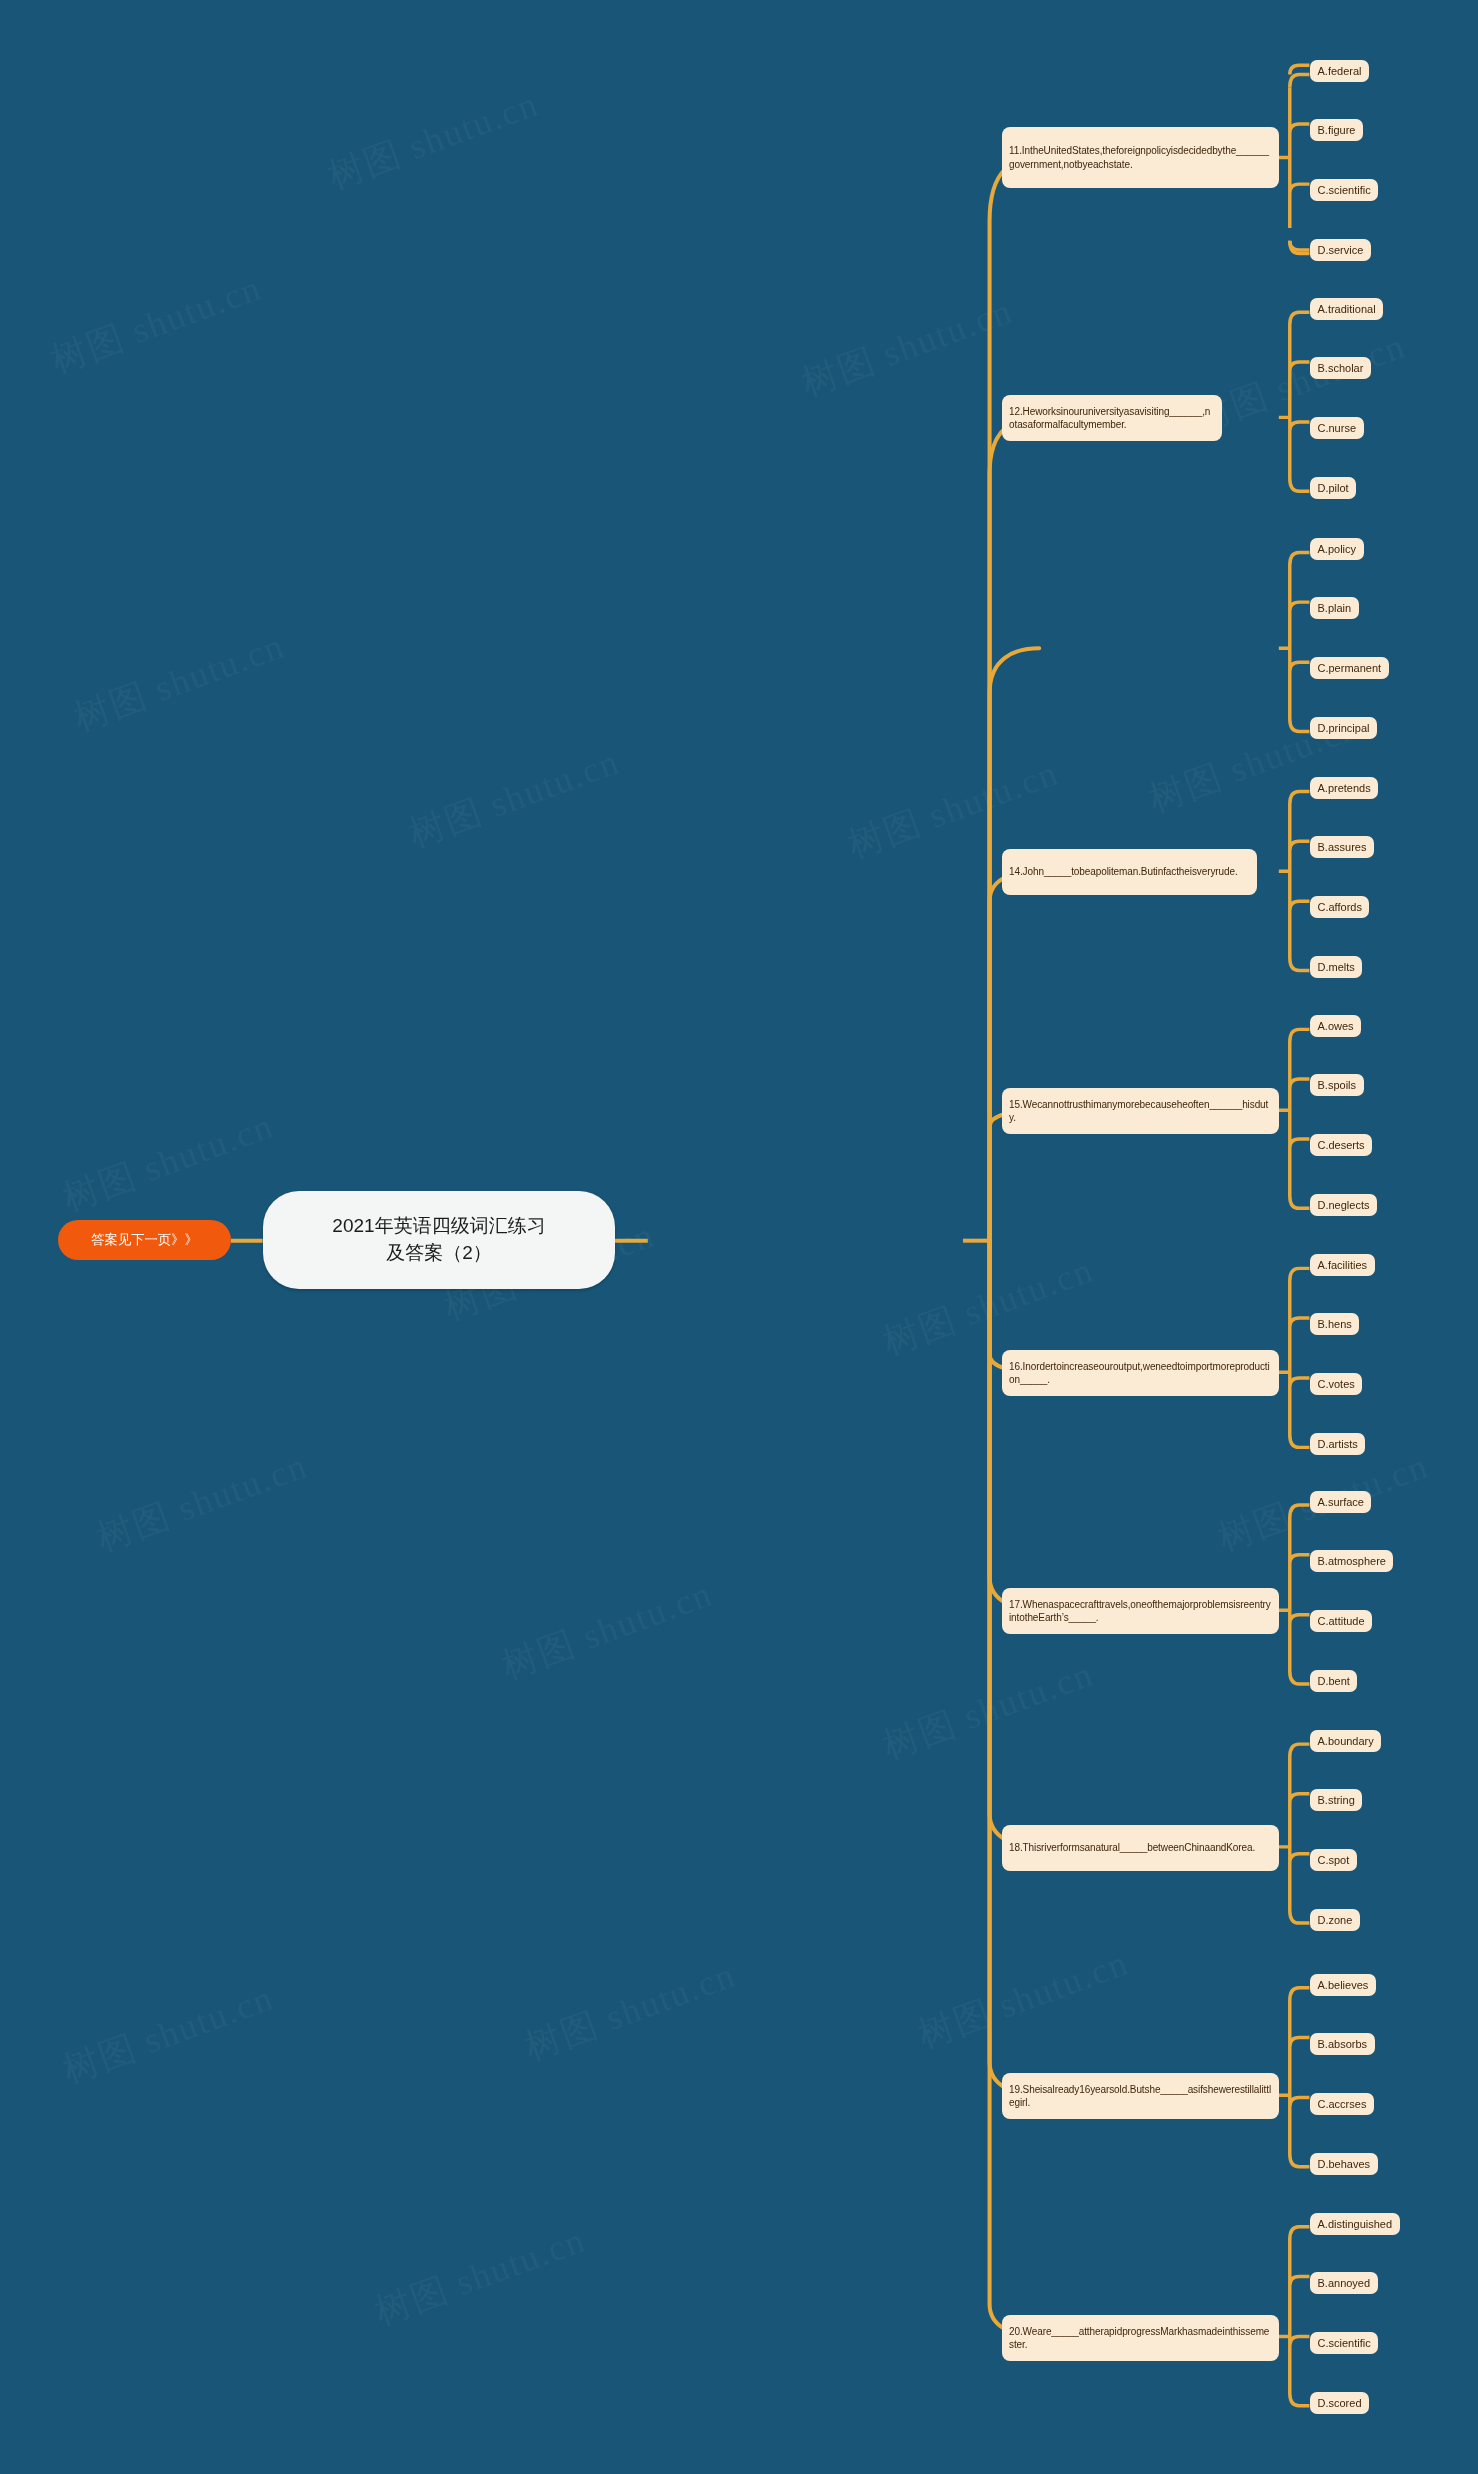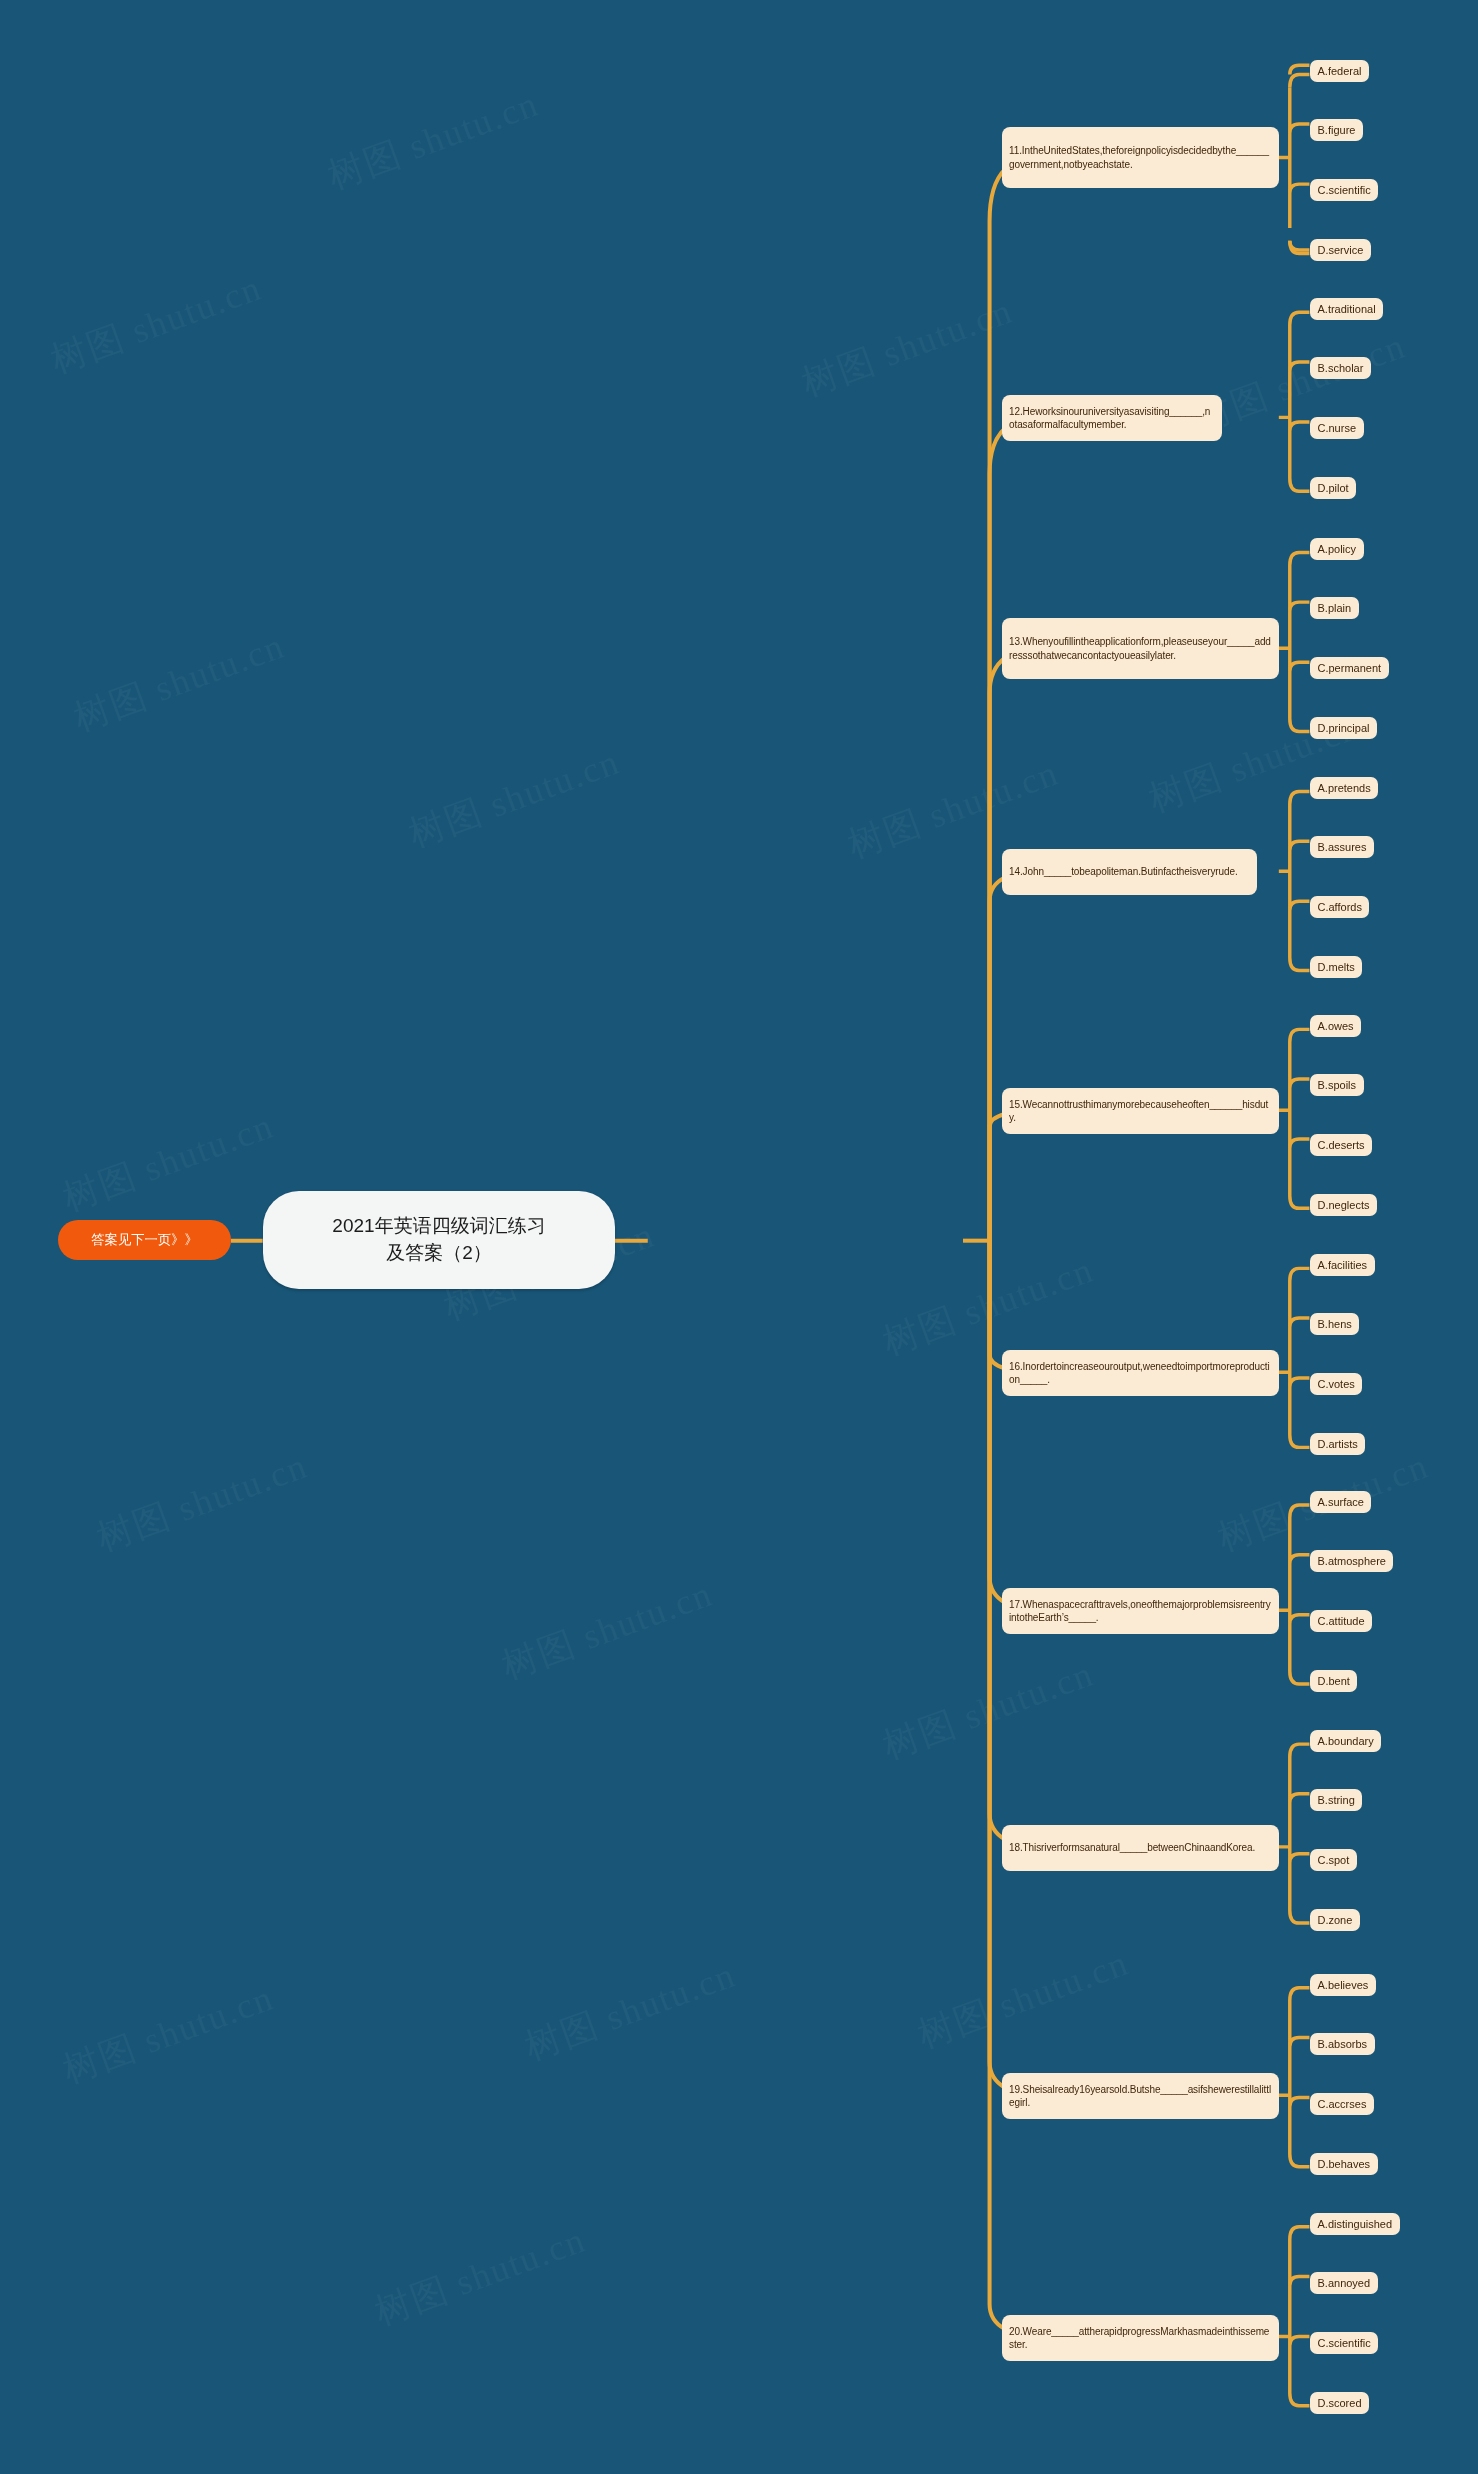--- a/index.html
+++ b/index.html
@@ -193,23 +193,20 @@
   <div class="node opt-node" style="left:1310px;top:357px;">
     <span>B.scholar</span>
   </div>
   <div class="node opt-node" style="left:1310px;top:417px;">
     <span>C.nurse</span>
   </div>
   <div class="node opt-node" style="left:1310px;top:477px;">
     <span>D.pilot</span>
   </div>
 
-  <div class="node q-node" style="left:1002px;top:618px;width:277px;height:61px;">
-    <span>13.Whenyoufillintheapplicationform,pleaseuseyour_____addresssothatwecancontactyoueasilylater.</span>
-  </div>
   <div class="node opt-node" style="left:1310px;top:538px;">
     <span>A.policy</span>
   </div>
   <div class="node opt-node" style="left:1310px;top:597px;">
     <span>B.plain</span>
   </div>
   <div class="node opt-node" style="left:1310px;top:657px;">
     <span>C.permanent</span>
   </div>
   <div class="node opt-node" style="left:1310px;top:717px;">

